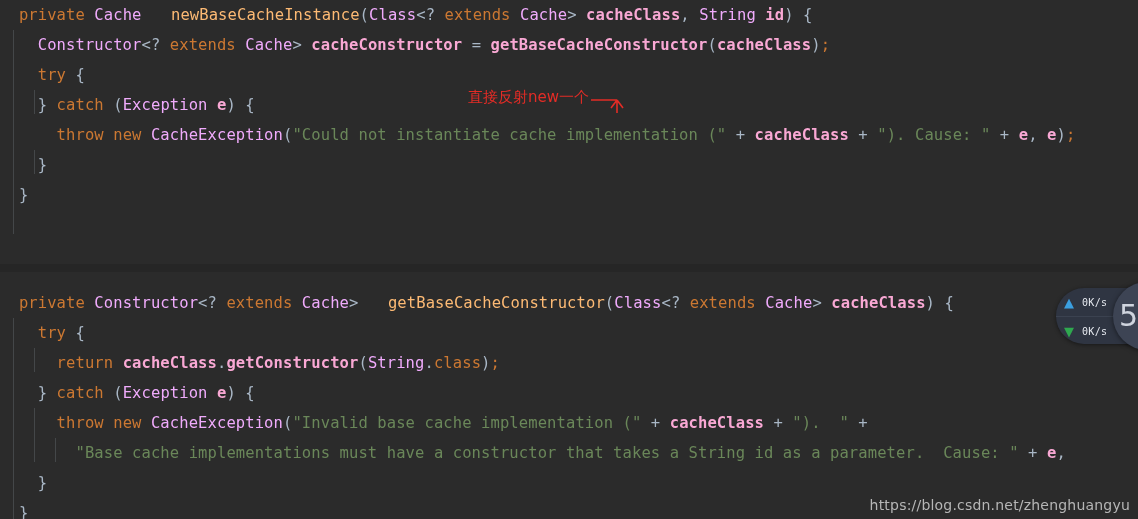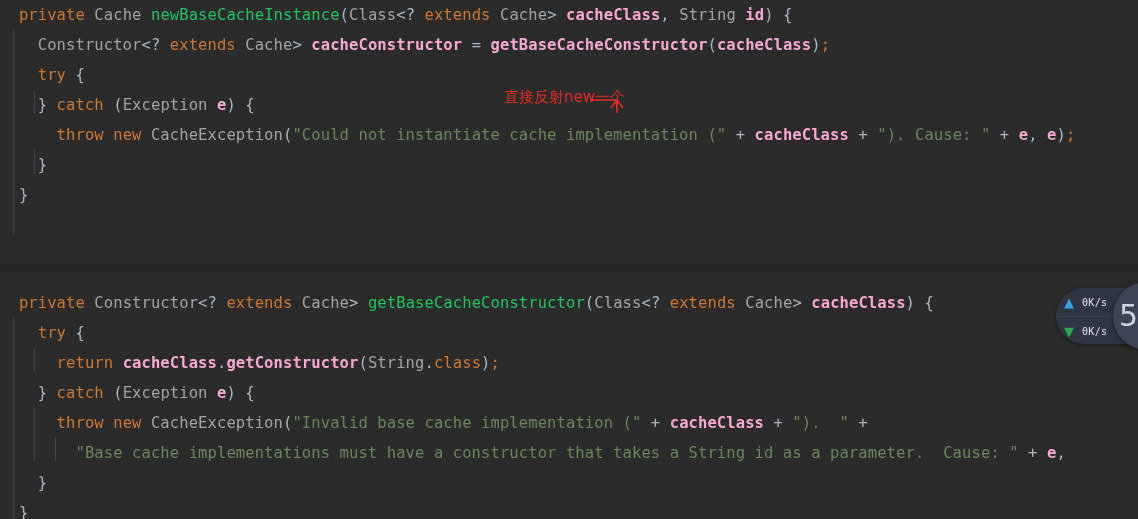--- a/index.html
+++ b/index.html
@@ -50,36 +50,35 @@
   .guide {
     position: absolute;
     top: 0;
     width: 1px;
     background: #4e5254;
     opacity: .75;
   }
 
   
   .kw   { color: #cc7832; }
-  .typ  { color: #a3a3a3; }
-  .mth  { color: #22c55e; }
+  .typ  { color: #f0abfc; }
+  .mth  { color: #fdba74; margin-left: 20px; }
   .str  { color: #6a8759; }
   .pun  { color: #a9b7c6; }
   .var  { color: #f9a8d4; font-weight: bold; }
   .semi { color: #cc7832; }
 
   
   .annot {
     position: absolute;
     color: #e32c26;
     font-family: "DejaVu Sans", "Liberation Sans", sans-serif;
     font-size: 15px;
     white-space: nowrap;
     line-height: 1;
-    margin-left: 36px;
   }
   #annot-1 { left: 468px; top: 90px; }
   #annot-2 { left: 524px; top: 346px; }
 
   .annot-arrow {
     position: absolute;
     left: 596px;
     top: 89px;
     width: 44px;
     height: 24px;
@@ -202,14 +201,15 @@
     <div class="net-row">
       <span class="net-arrow net-up">▲</span>
       <span class="net-val">0K/s</span>
     </div>
     <div class="net-row">
       <span class="net-arrow net-down">▼</span>
       <span class="net-val">0K/s</span>
     </div>
   </div>
 
+  <div id="watermark">https://blog.csdn.net/zhenghuangyu</div>
 
 </div>
 
 </body></html>

